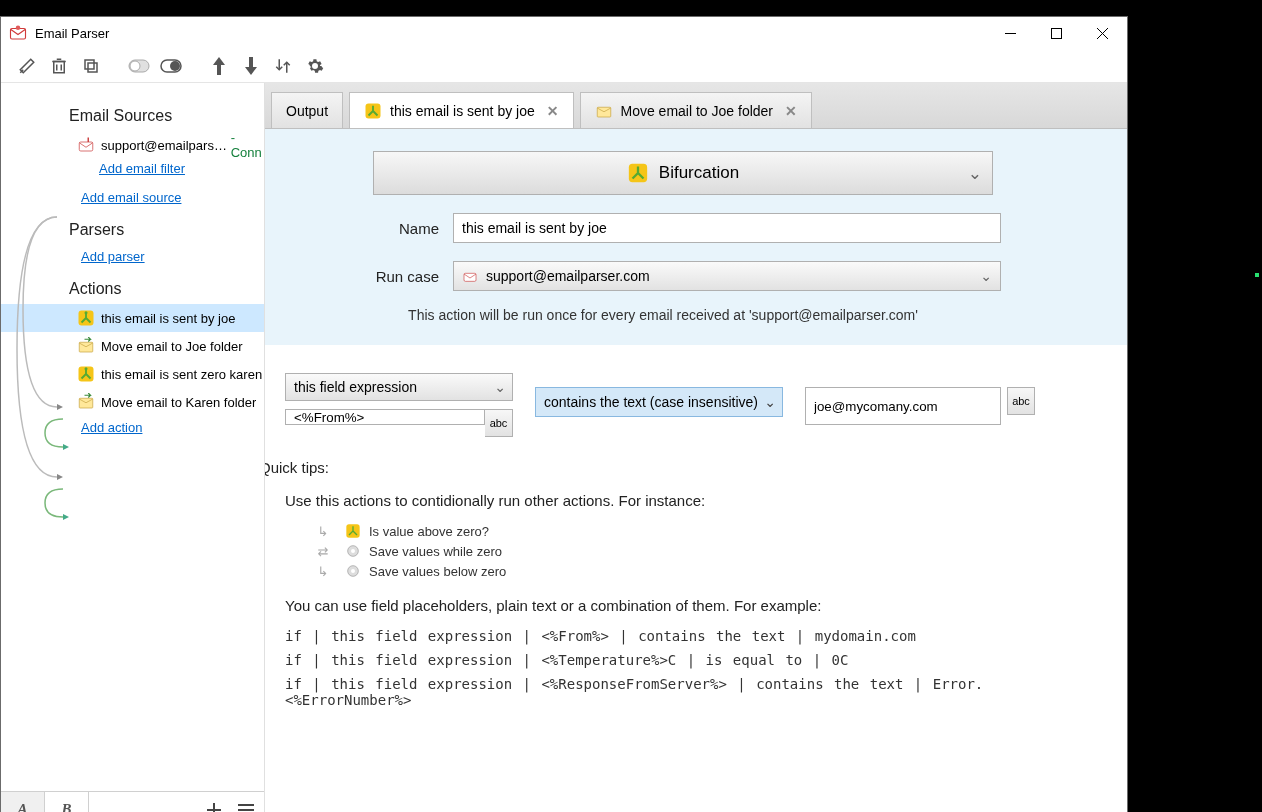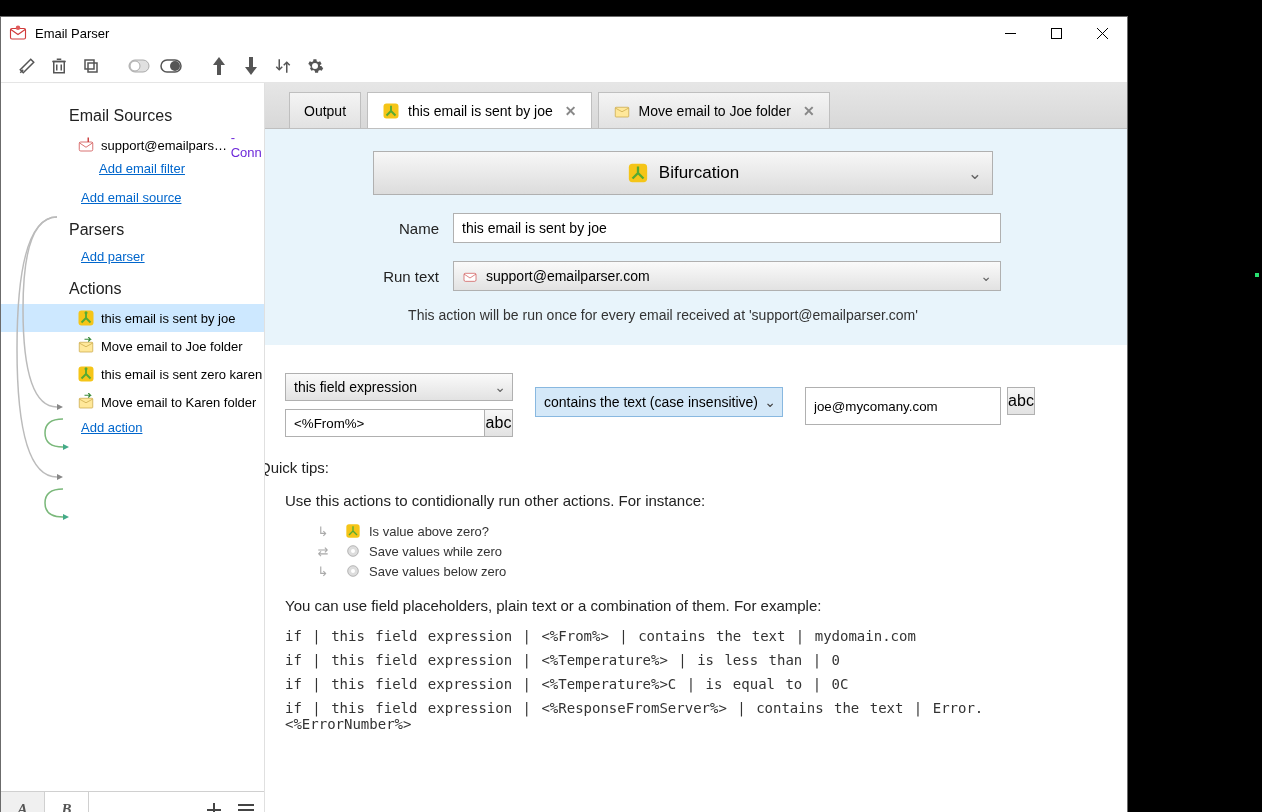--- a/index.html
+++ b/index.html
@@ -16,32 +16,32 @@
 
   .body-row { flex: 1; display: flex; overflow: hidden; }
 
   .sidebar { width: 264px; border-right: 1px solid #e0e0e0; display: flex; flex-direction: column; font-size: 13px; overflow: hidden; }
   .tree { flex: 1; overflow: auto; padding: 18px 0 0 0; position: relative; }
   .tree .heading { font-size: 16px; color: #222; padding: 6px 0 6px 68px; font-weight: 400; }
   .tree .item { display: flex; align-items: center; height: 28px; padding-left: 76px; position: relative; cursor: pointer; }
   .tree .item.selected { background: #cde8ff; }
   .tree .item .ic { width: 18px; height: 18px; margin-right: 6px; flex-shrink: 0; }
   .tree .item .label { white-space: nowrap; overflow: hidden; text-overflow: ellipsis; }
-  .tree .item .extra { color: #6d28d9; }
+  .tree .item .extra { color: #15803d; }
   .tree .link { color: #0066cc; text-decoration: underline; cursor: pointer; display: inline-block; margin-left: 80px; padding: 4px 0 10px 0; font-size: 13px; }
   .tree .link.small { margin-left: 98px; padding-top: 2px; }
 
   .bottom-tabs { height: 36px; border-top: 1px solid #d0d0d0; display: flex; align-items: center; }
   .bottom-tabs .btab { width: 44px; height: 35px; display: flex; align-items: center; justify-content: center; border-right: 1px solid #d0d0d0; font-weight: bold; font-size: 15px; font-style: italic; font-family: Georgia, serif; color: #555; cursor: pointer; }
   .bottom-tabs .btab.active { background: #f0f0f0; }
   .bottom-tabs .spacer { flex: 1; }
   .bottom-tabs .rbtn { width: 28px; height: 28px; display: flex; align-items: center; justify-content: center; color: #444; cursor: pointer; margin-right: 4px; }
 
   .main { flex: 1; display: flex; flex-direction: column; overflow: hidden; }
-  .tabs-row { height: 46px; background: linear-gradient(#e6e6e6, #d8d8d8); display: flex; align-items: flex-end; border-bottom: 1px solid #bfbfbf; padding-left: 24px; }
+  .tabs-row { height: 46px; background: linear-gradient(#e6e6e6, #d8d8d8); display: flex; align-items: flex-end; border-bottom: 1px solid #bfbfbf; padding-left: 6px; }
   .tabs-row .tab { height: 36px; display: flex; align-items: center; padding: 0 14px; border: 1px solid #bfbfbf; border-bottom: none; background: linear-gradient(#f4f4f4,#e2e2e2); margin-right: 6px; cursor: pointer; gap: 8px; font-size: 14px; }
   .tabs-row .tab.active { background: #fff; }
   .tabs-row .tab .ic { width: 18px; height: 18px; }
   .tabs-row .tab .close { color: #888; font-weight: bold; margin-left: 4px; }
 
   .scroll-area { flex: 1; overflow-y: auto; background: #fff; }
   .top-panel { background: #e8f4fb; padding: 22px 38px 22px 38px; }
   .bifurcation-btn { width: 620px; height: 44px; margin-left: 70px; background: linear-gradient(#f7f7f7,#dcdcdc); border: 1px solid #b0b0b0; display: flex; align-items: center; justify-content: center; gap: 10px; font-size: 17px; position: relative; cursor: pointer; }
   .bifurcation-btn .chev { position: absolute; right: 10px; color: #666; }
   .bifurcation-btn .ic { width: 22px; height: 22px; }
@@ -50,22 +50,22 @@
   .form-row .inp { flex: 1; height: 30px; border: 1px solid #b0b0b0; background: #fff; padding: 0 8px; font-size: 14px; max-width: 548px; }
   .form-row .sel { flex: 1; height: 30px; border: 1px solid #b0b0b0; background: linear-gradient(#fafafa,#e2e2e2); padding: 0 8px; display: flex; align-items: center; gap: 8px; position: relative; max-width: 548px; cursor: pointer; font-size: 14px; }
   .form-row .sel .chev { position: absolute; right: 8px; color: #666; }
   .note { font-size: 14px; color: #333; text-align: center; margin-top: 16px; margin-left: 80px; max-width: 560px; }
 
   .cond-panel { padding: 28px 20px 10px 20px; display: flex; gap: 22px; align-items: flex-start; font-size: 14px; }
   .cond-left { display: flex; flex-direction: column; gap: 8px; }
   .cond-sel { width: 228px; height: 28px; border: 1px solid #b0b0b0; background: linear-gradient(#fafafa,#e2e2e2); padding: 0 8px; display: flex; align-items: center; position: relative; cursor: pointer; }
   .cond-sel .chev { position: absolute; right: 6px; color: #666; }
   .cond-row2 { display: flex; }
-  .cond-input { width: 200px; height: 28px; border: 1px solid #b0b0b0; padding: 0 8px; }
-  .abc-btn { width: 28px; height: 28px; border: 1px solid #b0b0b0; background: linear-gradient(#f7f7f7,#e2e2e2); font-size: 16px; display: flex; align-items: center; justify-content: center; cursor: pointer; border-left: none; }
+  .cond-input { width: 200px; height: 16px; border: 1px solid #b0b0b0; padding: 0 8px; }
+  .abc-btn { width: 28px; height: 28px; border: 1px solid #b0b0b0; background: linear-gradient(#f7f7f7,#e2e2e2); font-size: 11px; display: flex; align-items: center; justify-content: center; cursor: pointer; border-left: none; }
   .mid-sel { width: 248px; height: 30px; border: 1px solid #88b8e0; background: #d4e8f8; padding: 0 8px; display: flex; align-items: center; position: relative; cursor: pointer; margin-top: 14px; }
   .mid-sel .chev { position: absolute; right: 6px; color: #444; }
   .right-block { display: flex; margin-top: 14px; }
   .val-input { width: 196px; height: 28px; border: 1px solid #b0b0b0; padding: 18px 8px; }
 
   .tips { padding: 12px 20px 20px 0; font-size: 15px; color: #222; }
   .tips .qt { margin-left: -6px; margin-bottom: 16px; }
   .tips p { margin-bottom: 14px; margin-left: 20px; }
   .tips .example-box { margin: 8px 0 18px 44px; }
   .tips .ex-row { display: flex; align-items: center; gap: 8px; font-size: 13px; margin: 4px 0; color: #333; }
@@ -294,21 +294,21 @@
                 <path d="M12 5 L12 12 L6 18 M12 12 L18 18" stroke="#5a3" stroke-width="2.5" fill="none"></path>
               </svg>
             <span>Bifurcation</span>
             <span class="chev">⌄</span>
           </div>
           <div class="form-row">
             <div class="lbl">Name</div>
             <input class="inp" value="this email is sent by joe" style="">
           </div>
           <div class="form-row">
-            <div class="lbl">Run text</div>
+            <div class="lbl">Run case</div>
             <div class="sel">
               <svg width="16" height="16" viewBox="0 0 24 24">
                   <rect x="3" y="8" width="18" height="12" rx="2" fill="#fff" stroke="#c44"></rect>
                   <polyline points="3,9 12,15 21,9" fill="none" stroke="#c44"></polyline>
                 </svg>
               <span>support@emailparser.com</span>
               <span class="chev">⌄</span>
             </div>
           </div>
           <div class="note">This action will be run once for every email received at 'support@emailparser.com'</div>
@@ -359,21 +359,20 @@
                 <span class="conn">↳</span>
                 <svg width="16" height="16" viewBox="0 0 24 24">
                   <circle cx="12" cy="12" r="8" fill="#ddd" stroke="#999"></circle>
                   <circle cx="12" cy="12" r="3" fill="#fff"></circle>
                 </svg>
                 <span>Save values below zero</span>
               </div>
           </div>
           <p>You can use field placeholders, plain text or a combination of them. For example:</p>
           <div class="code">if | this field expression | &lt;%From%&gt; | contains the text | mydomain.com</div>
-          <div class="code">if | this field expression | &lt;%Temperature%&gt; | is less than | 0</div>
           <div class="code">if | this field expression | &lt;%Temperature%&gt;C | is equal to | 0C</div>
           <div class="code">if | this field expression | &lt;%ResponseFromServer%&gt; | contains the text | Error. &lt;%ErrorNumber%&gt;</div>
         </div>
 
       </div>
     </div>
 
   </div>
 </div>
 

